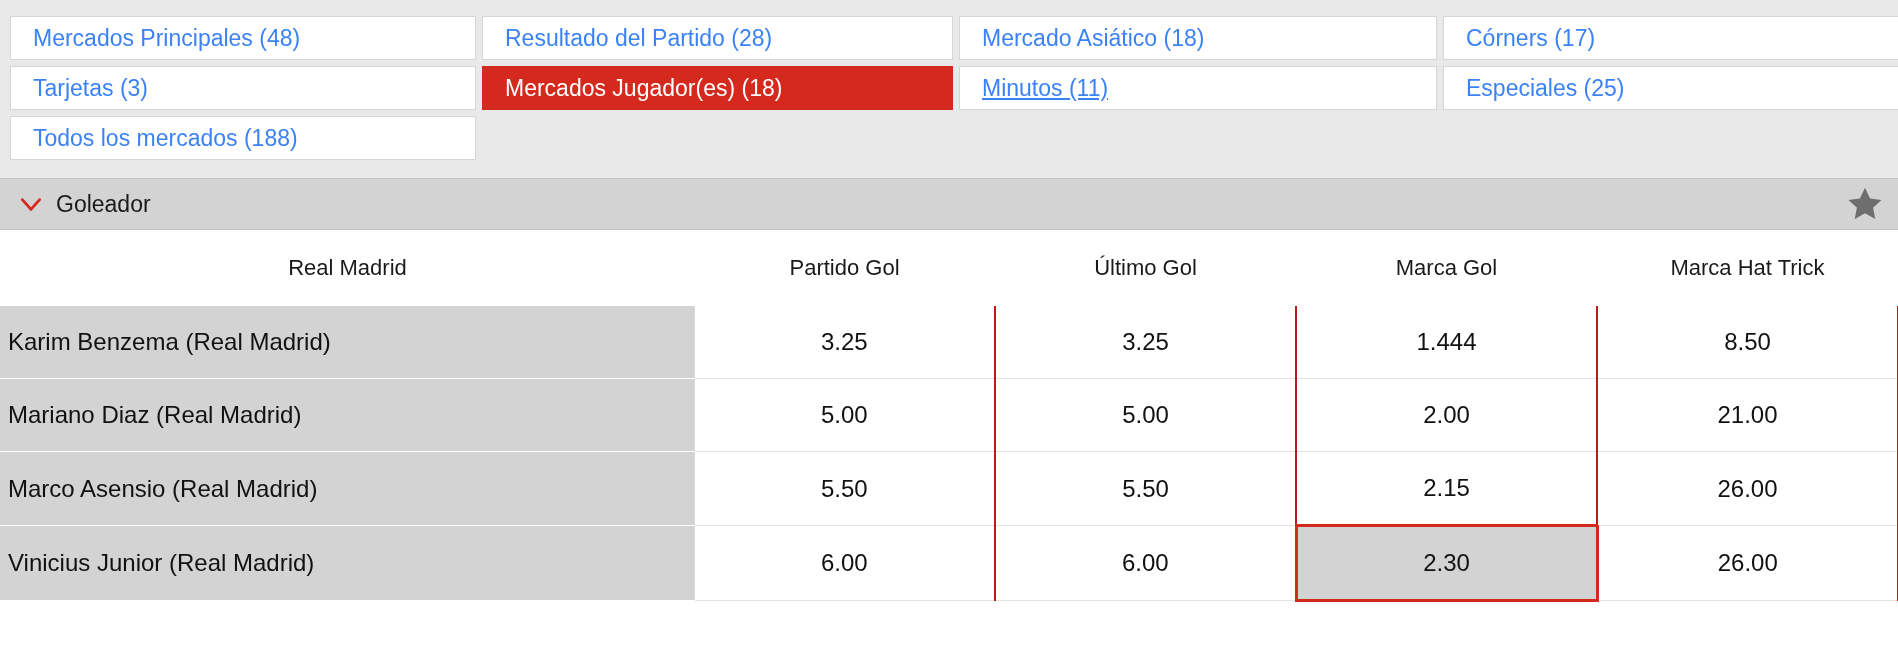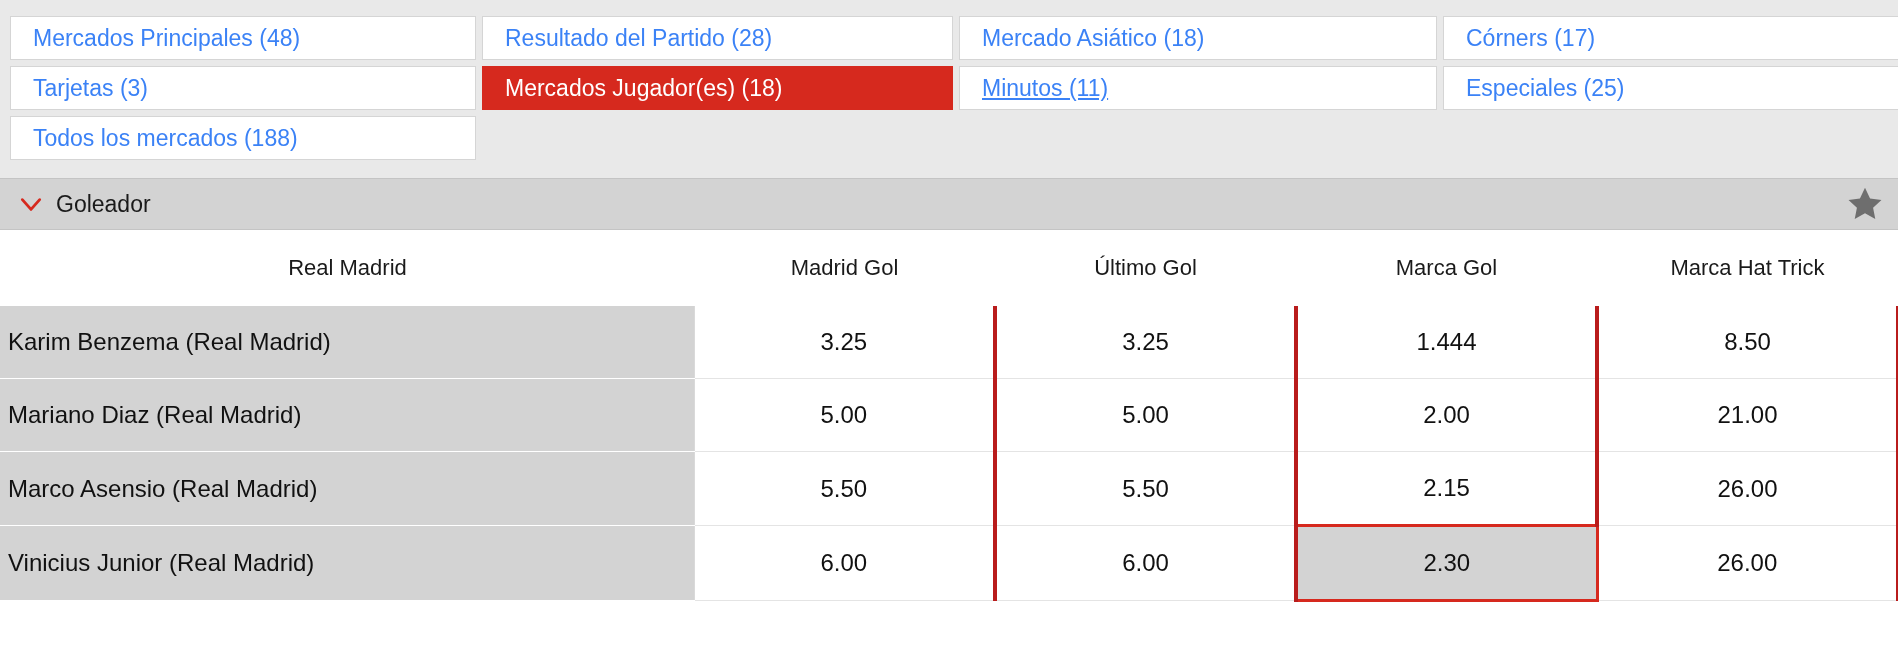--- a/index.html
+++ b/index.html
@@ -120,21 +120,21 @@
   td.player {
     background: #d3d3d3;
     padding-left: 8px;
     font-size: 22px;
     color: #111111;
   }
   td.odd {
     background: #ffffff;
     text-align: center;
     border-left: 1px solid #d9d9d9;
-    border-right: 4px solid #b91c1c;
+    border-right: 2px solid #b91c1c;
     border-bottom: 1px solid #e4e4e4;
     cursor: pointer;
     position: relative;
   }
   td.odd.highlight {
     background: #d3d3d3;
     border: 3px solid #d6291e;
   }
   tr.row-sep td.player { border-bottom: 1px solid #ffffff; }
 </style>
@@ -188,21 +188,21 @@
   <colgroup>
     <col class="name">
       <col class="odd">
       <col class="odd">
       <col class="odd">
       <col class="odd">
   </colgroup>
   <thead>
     <tr>
       <th class="name-col">Real Madrid</th>
-      <th class="odd-col">Madrid Gol</th>
+      <th class="odd-col">Partido Gol</th>
       <th class="odd-col">Último Gol</th>
       <th class="odd-col">Marca Gol</th>
       <th class="odd-col">Marca Hat Trick</th>
     </tr>
   </thead>
   <tbody id="odds-body">
       <tr class="row-sep">
         <td class="player">Karim Benzema (Real Madrid)</td>
         <td class="odd">3.25</td>
         <td class="odd">3.25</td>

